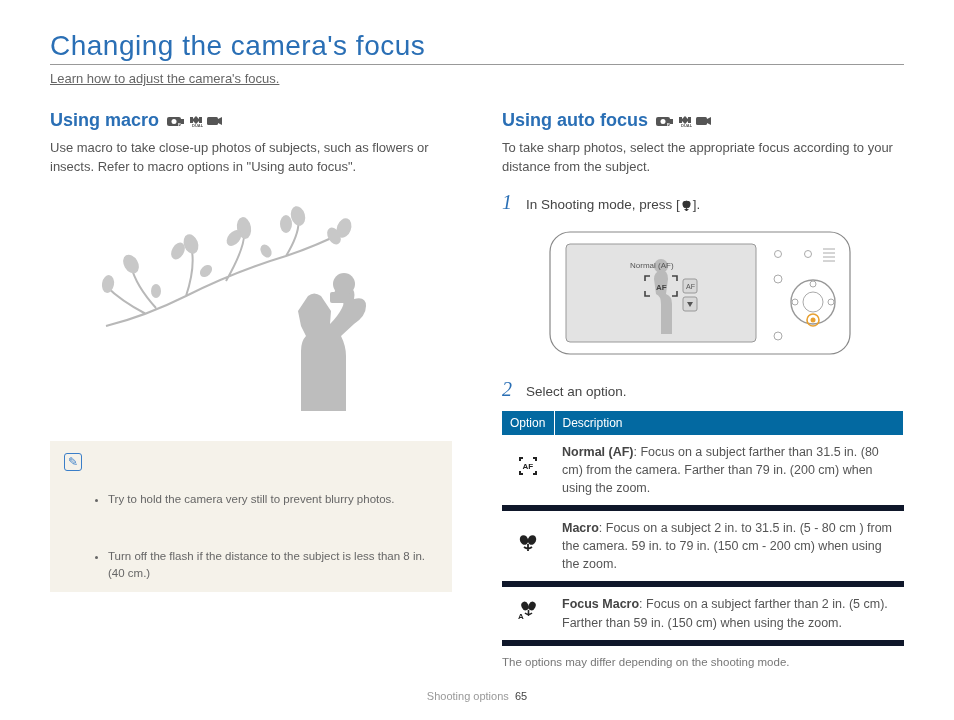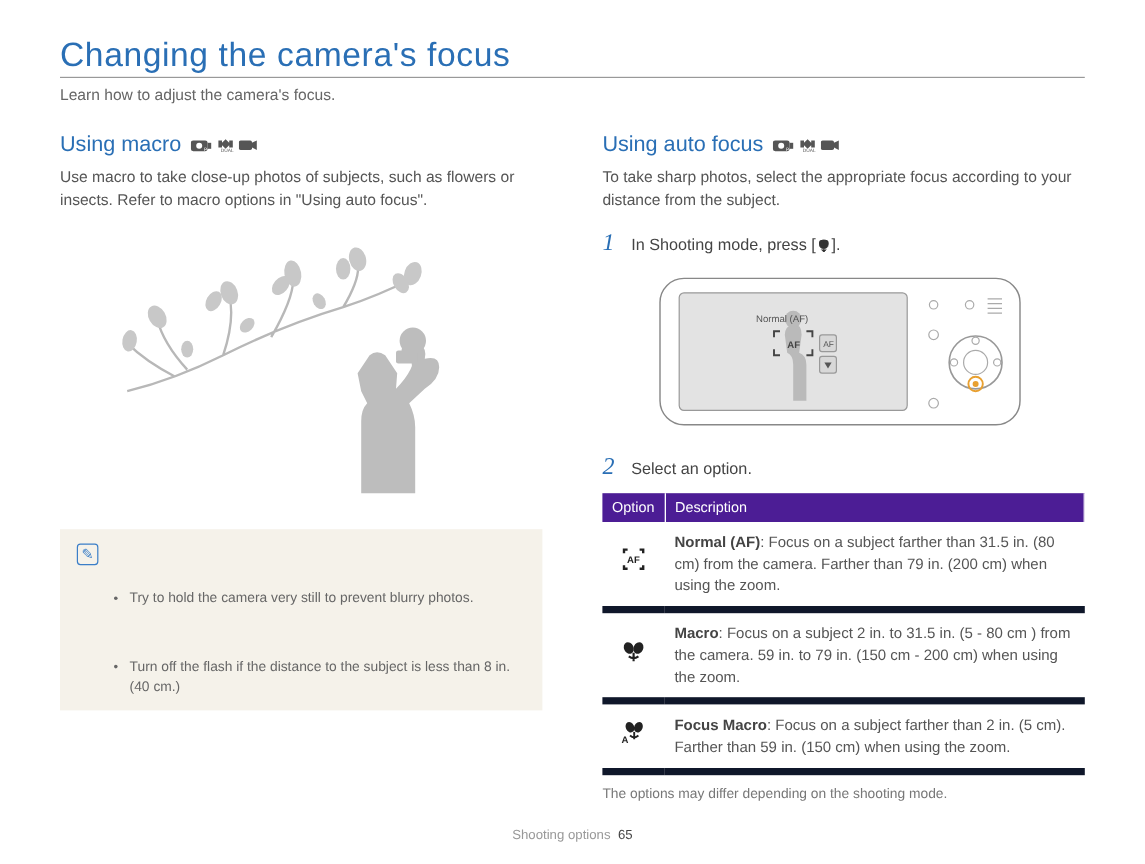--- a/index.html
+++ b/index.html
@@ -18,26 +18,26 @@
     font-weight: 300;
     font-size: 28px;
     margin-bottom: 2px;
     letter-spacing: 0.5px;
   }
   .title-underline {
     border-bottom: 1px solid #999;
     margin-bottom: 6px;
     width: 100%;
   }
-  .intro { color: #666; font-size: 13px; margin-bottom: 24px; }
+  .intro { color: #666; font-size: 13px; margin-bottom: 24px; text-decoration: underline; }
   .columns { display: flex; gap: 50px; }
   .col { flex: 1; }
   h2 {
     color: #2a6fb5;
-    font-weight: 400;
+    font-weight: 700;
     font-size: 18px;
     display: flex;
     align-items: center;
     gap: 8px;
     margin-bottom: 8px;
   }
   .mode-icons { display: inline-flex; gap: 4px; }
   .body-text { color: #555; line-height: 1.45; margin-bottom: 14px; }
   .illustration {
     width: 100%;
@@ -84,21 +84,21 @@
   }
   .camera-illus {
     width: 100%;
     height: 140px;
     display: flex;
     justify-content: center;
     margin-bottom: 14px;
   }
   .opt-table { width: 100%; border-collapse: collapse; font-size: 12.5px; }
   .opt-table th {
-    background: #4c1d95;
+    background: #0369a1;
     color: #fff;
     font-weight: 400;
     padding: 5px 8px;
     text-align: left;
     font-size: 12px;
     border-right: 1px solid #fff;
   }
   .opt-table th:first-child { width: 52px; }
   .opt-table td {
     border-bottom: 6px solid #0f172a;

